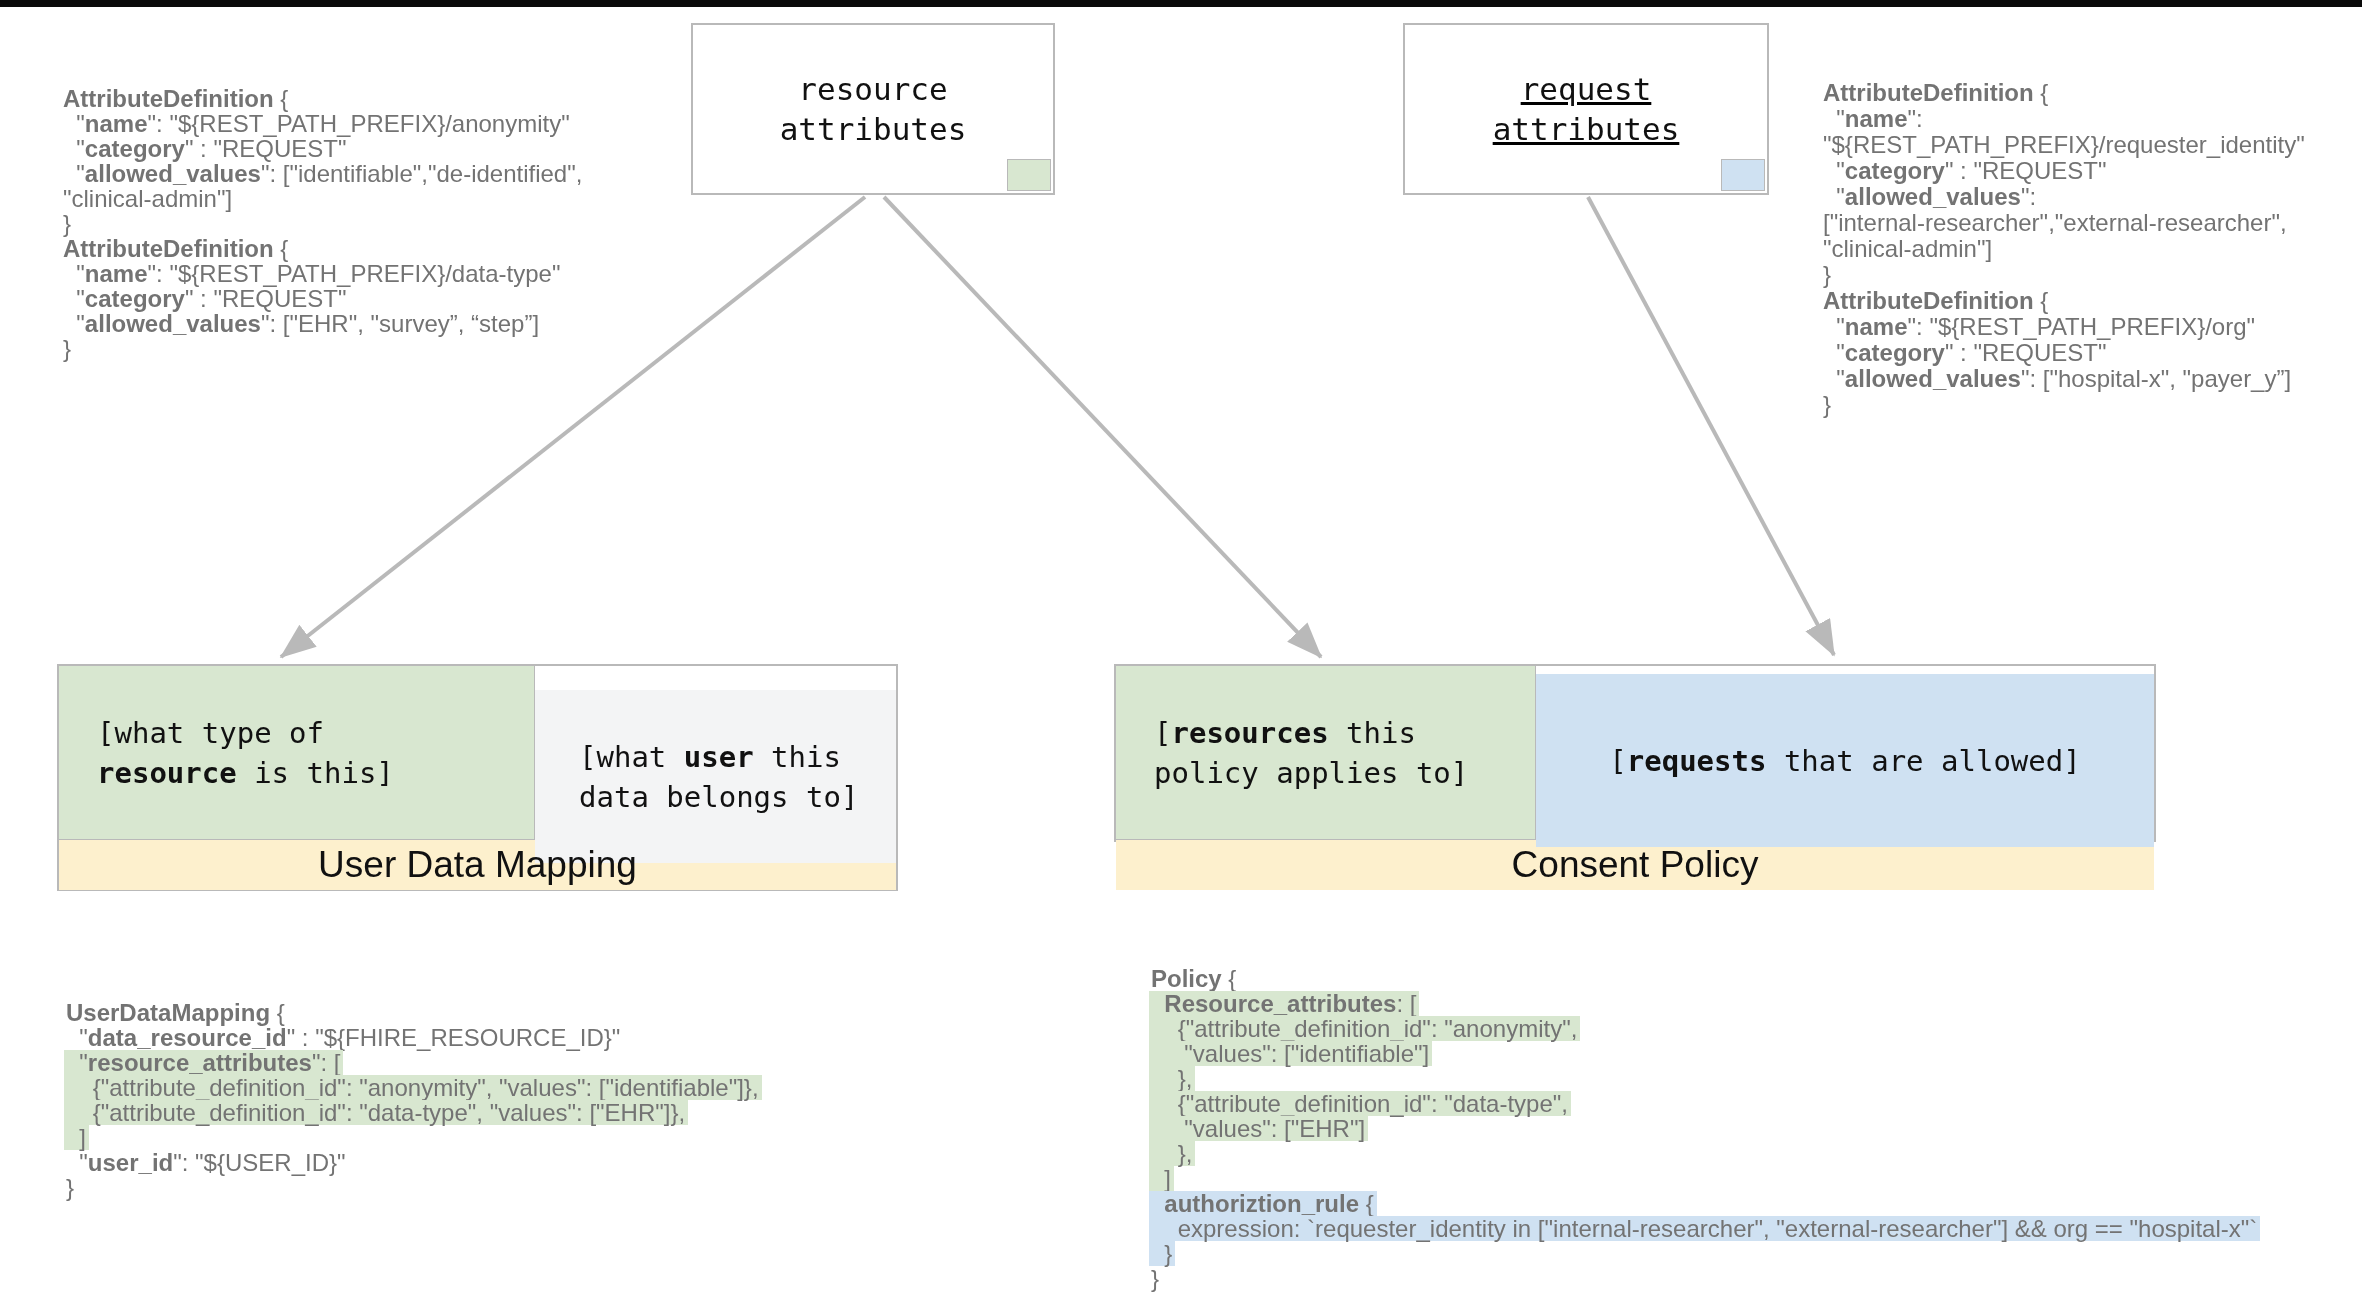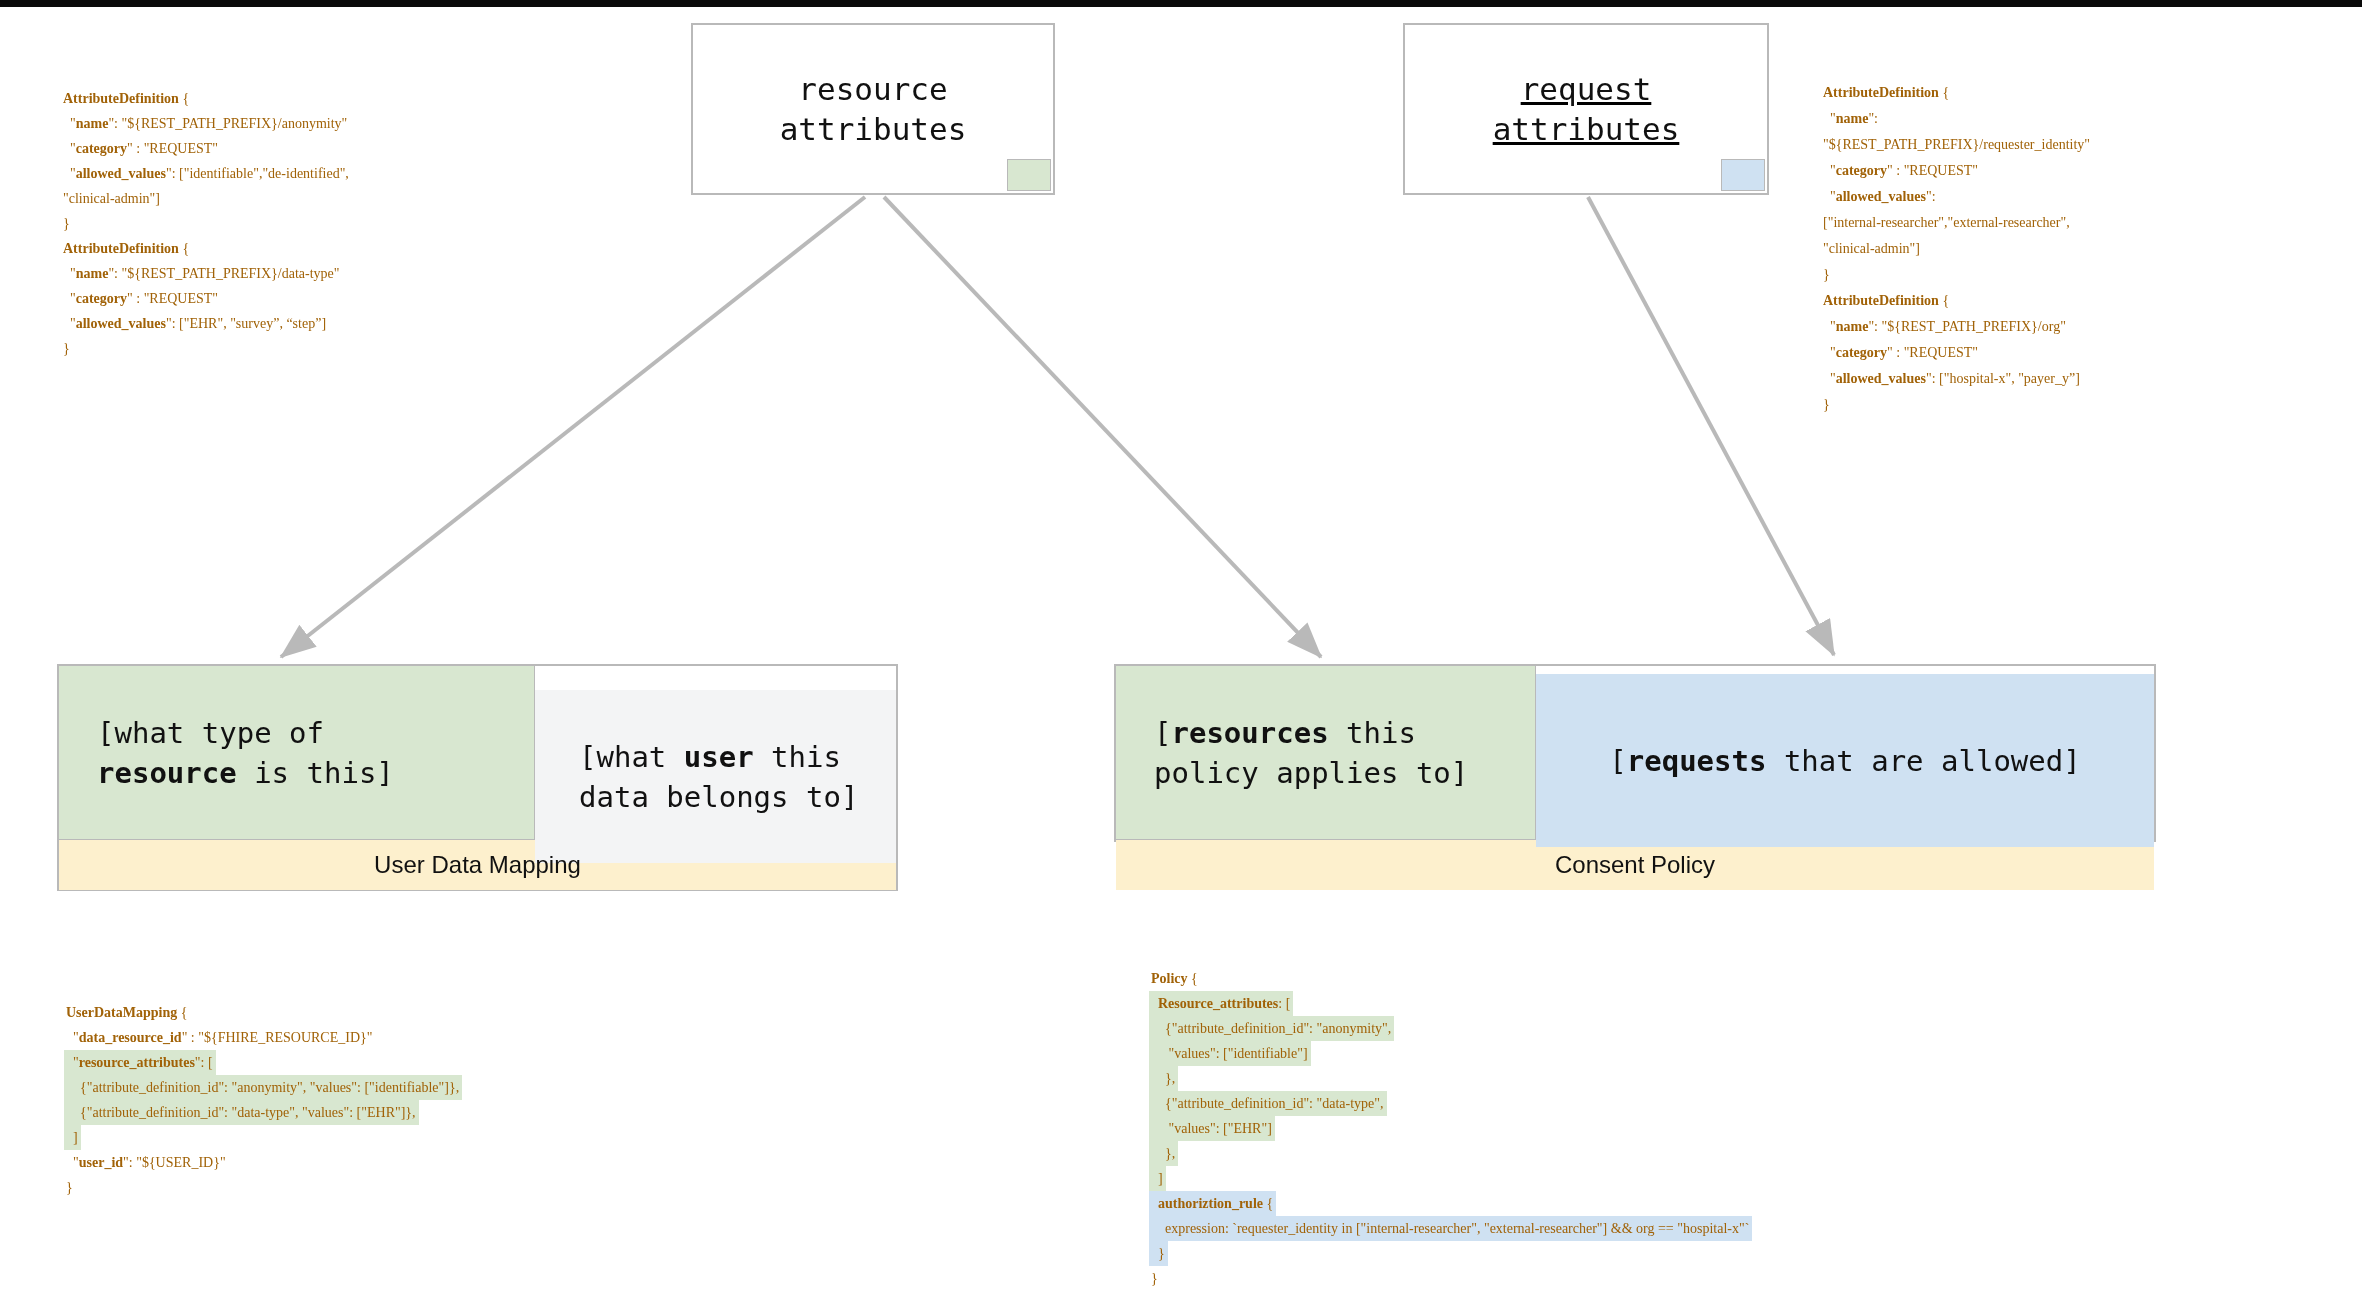--- a/index.html
+++ b/index.html
@@ -11,43 +11,43 @@
 
   
   .node{position:absolute;box-sizing:border-box;background:#fff;border:2px solid #b9b9b9;
         display:flex;align-items:center;justify-content:center;}
   .node-label{font-family:"DejaVu Sans Mono",monospace;font-size:31px;line-height:40px;
               text-align:center;white-space:pre-line;color:#111;}
   .corner-chip{position:absolute;right:2px;bottom:2px;width:44px;height:32px;
                box-sizing:border-box;border:1px solid #b9b9b9;}
 
   
-  .code{position:absolute;font-family:Liberation Serif, serif;font-size:14px;
-        line-height:25px;white-space:pre;color:#a16207;}
+  .code{position:absolute;font-family:Liberation Sans, sans-serif;font-size:24px;
+        line-height:25px;white-space:pre;color:#737373;}
   .code.lh26{line-height:26px;}
   .code .cl{height:25px;}
   .code.lh26 .cl{height:26px;}
   .code .lt{display:inline-block;height:100%;padding:0 3px 0 2px;margin-left:-2px;}
   .code b{font-weight:bold;}
   .hl-green{background:#d8e7d0;}
   .hl-blue{background:#cfe1f2;}
 
   
   .card{position:absolute;box-sizing:border-box;border:2px solid #b9b9b9;background:#fff;}
   .card .cells{display:flex;height:173px;}
   .cell{box-sizing:border-box;height:100%;display:flex;flex-direction:column;justify-content:center;}
   .cell .cellText{font-family:"DejaVu Sans Mono",monospace;font-size:29px;line-height:40px;
                   white-space:pre;color:#111;}
   .cell .cellText b{font-weight:bold;}
   .cell-green{background:#d8e7d0;border-right:1px solid #b9b9b9;}
   .cell-white{background:#f3f4f5;margin-top:24px;}
   .cell-blue{background:#cfe1f2;}
   .card .titlebar{height:50px;border-top:1px solid #b9b9b9;background:#fdf0cd;
                   display:flex;align-items:center;justify-content:center;}
-  .card .titlebar .t{font-size:24px;color:#111;}
+  .card .titlebar .t{font-size:37px;color:#111;}
 
   .pad-l{padding-left:38px;}
   .center-text{align-items:center;}
 
   
   svg.arrows{position:absolute;left:0;top:0;pointer-events:none;}
 </style>
 </head>
 <body>
 

